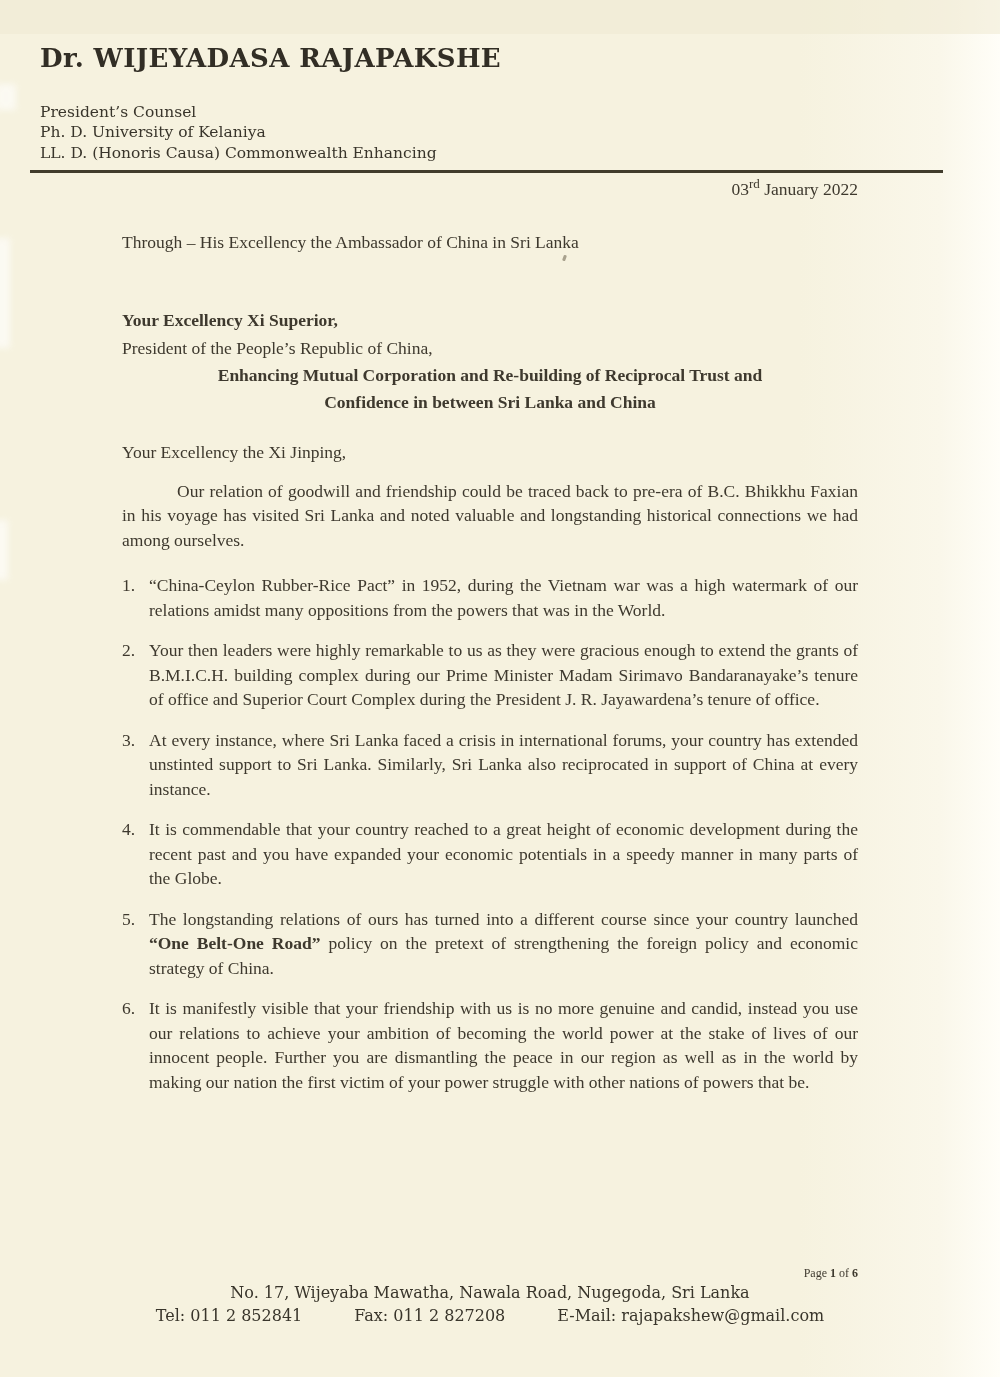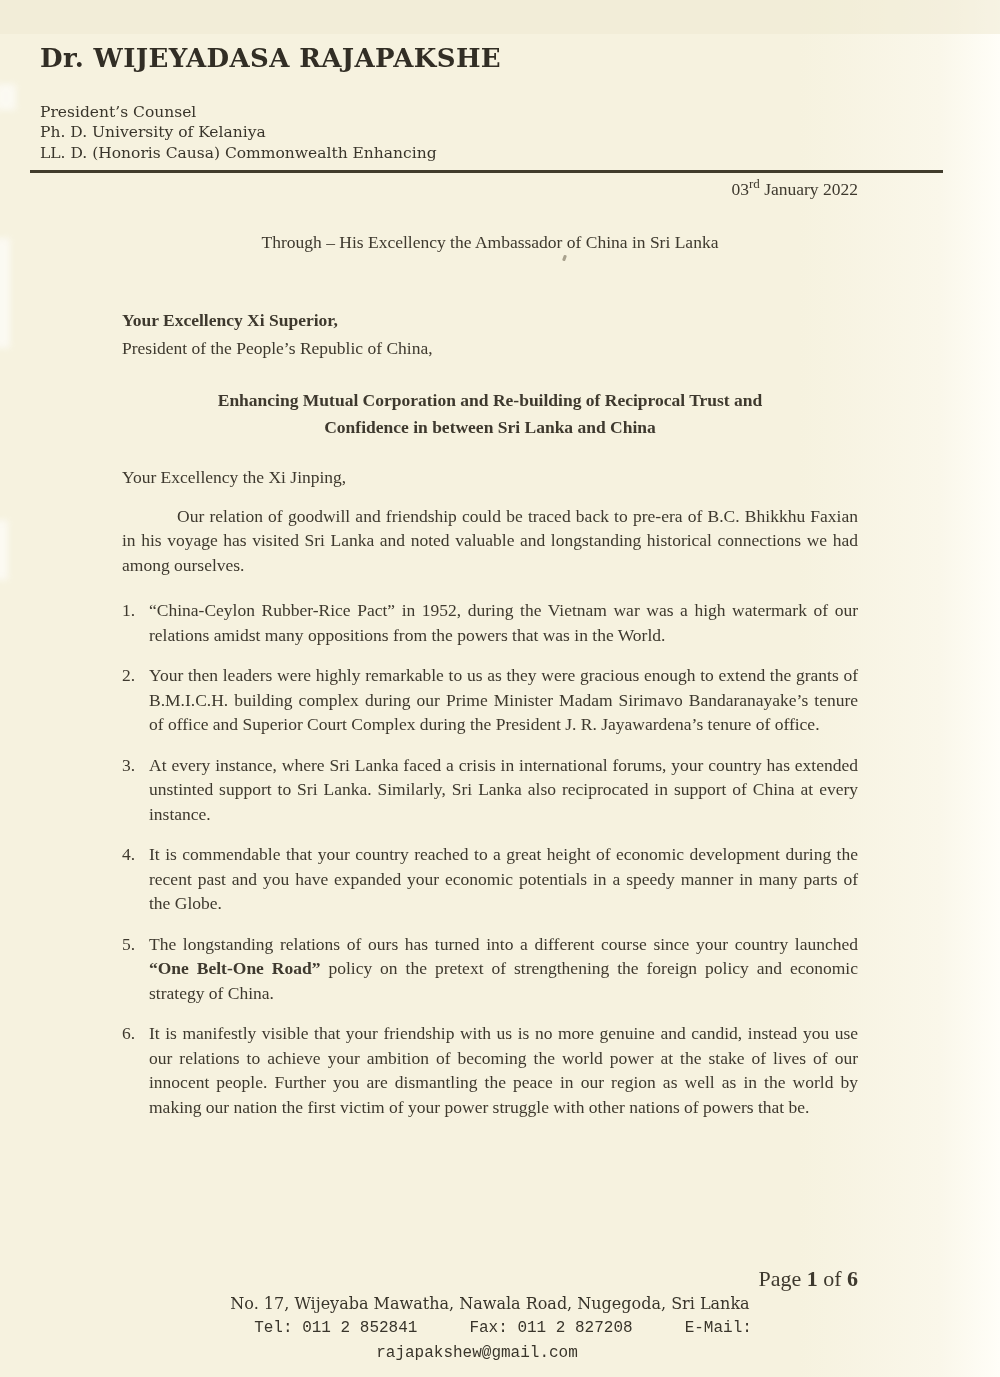--- a/index.html
+++ b/index.html
@@ -25,37 +25,37 @@
 
   .letterhead { padding: 44px 40px 0; }
   .lh-name { margin: 0; font-family: "DejaVu Serif", serif; font-weight: bold; font-size: 26px; line-height: 1.1; letter-spacing: .4px; color: #322e25; }
   .lh-creds { margin-top: 29px; font-family: "DejaVu Serif", serif; font-size: 15.5px; line-height: 20.5px; color: #39352b; }
   .rule { margin: 7px 57px 0 30px; border-top: 3px solid var(--rule, #413c2c); height: 0; }
 
   .content { margin: 0 142px 0 122px; font-size: 17.5px; line-height: 24.5px; }
   .byhand { margin-top: 32px; text-align: center; }
   .date { margin-top: 4px; text-align: right; }
   .date sup { font-size: 13px; line-height: 0; }
-  .through { margin-top: 28px; text-align: center; }
+  .through { margin-top: 28px; text-align: left; }
   .recipient { margin-top: 52px; line-height: 28px; }
   .bold { font-weight: bold; }
-  .subject { margin-top: 25px; text-align: center; font-weight: bold; line-height: 27px; }
+  .subject { text-align: center; font-weight: bold; line-height: 27px; }
   .salutation { margin-top: 24px; }
   .opening { margin: 14px 0 0; text-align: justify; text-indent: 55px; }
 
   .points { margin: 21px 0 0; padding: 0; list-style: none; }
   .point { display: flex; margin: 0 0 16px; }
   .point .num { flex: none; width: 27px; }
   .point .txt { flex: 1; text-align: justify; }
 
   .footer-area { position: absolute; left: 122px; right: 142px; top: 1266px; }
-  .pagenum { text-align: right; font-size: 22px; }
+  .pagenum { text-align: right; font-size: 12px; }
   .addr, .contact { text-align: center; font-family: "DejaVu Serif", serif; font-size: 16px; line-height: 23px; color: #39352b; }
   .addr { }
-  .contact span { margin: 0 26px; font-family: Liberation Mono, monospace; }
+  .contact span { margin: 0 26px; }
 </style>
 </head>
 <body>
 
 <div class="page">
 
   <div class="scan-band-top"></div>
   <div class="scan-streak s1"></div>
   <div class="scan-streak s2"></div>
   <div class="scan-streak s3"></div>

